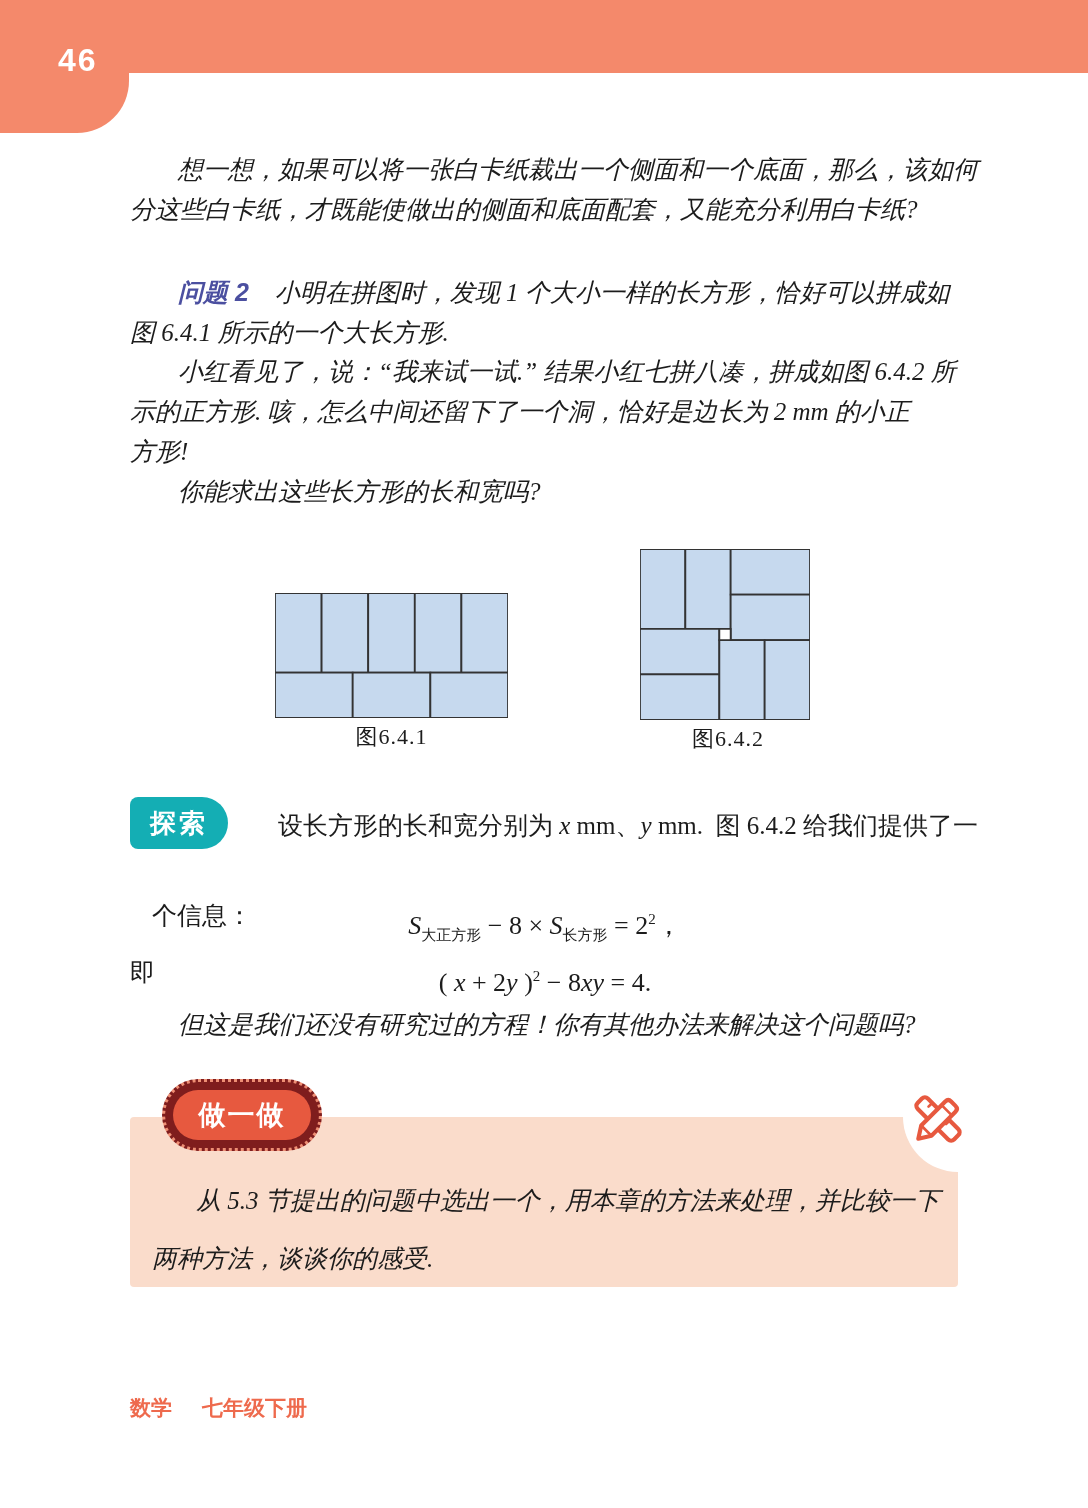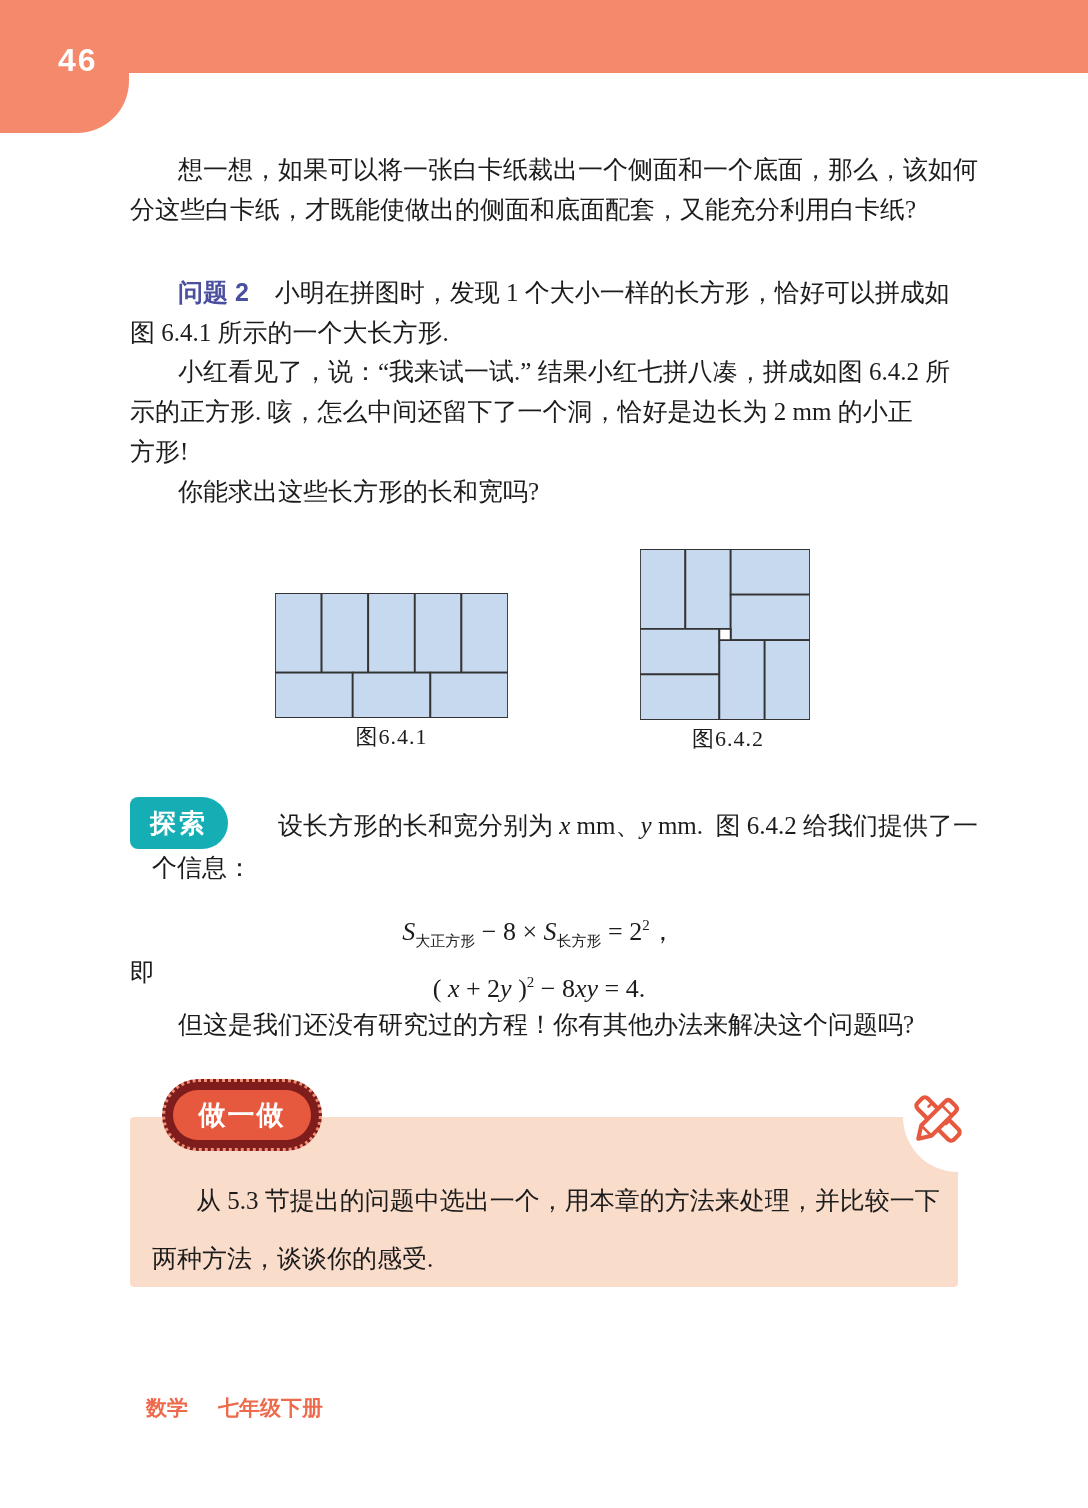--- a/index.html
+++ b/index.html
@@ -9,65 +9,65 @@
   }
 
   
   .header-bar { position:absolute; left:0; top:0; right:0; height:73px; background:var(--headerColor); }
   .header-tab { position:absolute; left:0; top:0; width:129px; height:133px; background:var(--headerColor); border-bottom-right-radius:52px; }
   .page-number { position:absolute; left:58px; top:42px; font-family:"Liberation Sans","DejaVu Sans",sans-serif;
     font-weight:bold; font-size:32px; color:var(--pageNumberColor); letter-spacing:2px; }
 
   
   .para { position:absolute; left:130px; width:840px; font-size:25px; line-height:40px; }
-  .line { white-space:nowrap; }
+  .line { white-space:nowrap;font-style:italic; }
   .line.indent { text-indent:48px; }
   .problem-label { font-family:"Liberation Sans","DejaVu Sans",sans-serif; font-weight:bold;
     color:var(--problemLabelColor); margin-right:26px; }
 
   
   .figure { position:absolute; text-align:center; }
   .figure svg { display:block; }
   .figure svg rect { fill:var(--figFillColor); stroke:var(--figStrokeColor); stroke-width:1.8px; }
   .figure svg rect.hole { fill:#ffffff; }
   .caption { font-size:22px; margin-top:4px; letter-spacing:1px; }
 
   
   .explore-badge { position:absolute; left:130px; top:797px; width:98px; height:52px;
     background:var(--exploreColor); border-radius:8px 26px 26px 8px; color:#fff;
     font-family:"Liberation Sans","DejaVu Sans",sans-serif; font-weight:bold; font-size:26px;
     display:flex; align-items:center; justify-content:center; letter-spacing:3px; }
   .explore-line1 { position:absolute; left:278px; top:806px; font-size:25px; line-height:40px; white-space:pre; }
-  .explore-line2 { position:absolute; left:152px; top:848px; font-size:25px; line-height:40px; }
+  .explore-line2 { position:absolute; left:152px; top:896px; font-size:25px; line-height:40px; }
   .mvar { font-style:italic; }
 
   
-  .formula { position:absolute; left:124px; width:830px; text-align:center; font-size:26px;
-    line-height:56px; white-space:pre; }
+  .formula { position:absolute; left:130px; width:830px; text-align:center; font-size:26px;
+    line-height:45px; white-space:pre; }
   .formula sub { font-size:15px; vertical-align:-6px; }
   .formula sup { font-size:15px; vertical-align:10px; }
   .ji { position:absolute; left:130px; top:956px; font-size:25px; }
 
   
   .doit-box { position:absolute; left:130px; top:1117px; width:828px; height:170px;
     background:var(--doitBgColor); border-radius:4px; z-index:1; }
   .doit-cutout { position:absolute; left:903px; top:1117px; width:55px; height:55px;
     background:#ffffff; border-bottom-left-radius:100% 100%; z-index:2; }
   .doit-dotted { position:absolute; left:162px; top:1079px; padding:8px;
     border:3px dotted var(--doitDotColor); border-radius:42px; background:#7f1d1d; z-index:3; }
   .doit-badge { width:138px; height:50px; background:var(--doitBadgeColor); border-radius:26px; color:#fff;
     font-family:"Liberation Sans","DejaVu Sans",sans-serif; font-weight:bold; font-size:27px;
     display:flex; align-items:center; justify-content:center; letter-spacing:2px; }
   .doit-icon { position:absolute; left:905px; top:1086px; width:66px; height:66px; z-index:3; }
   .doit-text { position:absolute; left:152px; top:1172px; width:790px; font-size:25px; line-height:58px; z-index:2; }
   .doit-text .line.indent { text-indent:44px; }
 
   
   .footer { position:absolute; left:130px; top:1394px; font-family:"Liberation Sans","DejaVu Sans",sans-serif;
-    font-weight:bold; font-size:21px; color:var(--accentColor);margin-left:16px; }
+    font-weight:bold; font-size:21px; color:var(--accentColor); }
   .footer .grade { margin-left:30px; }
 </style>
 </head>
 <body>
 
 <div class="page">
 
   <div class="header-bar"></div>
   <div class="header-tab"></div>
   <div class="page-number">46</div>

